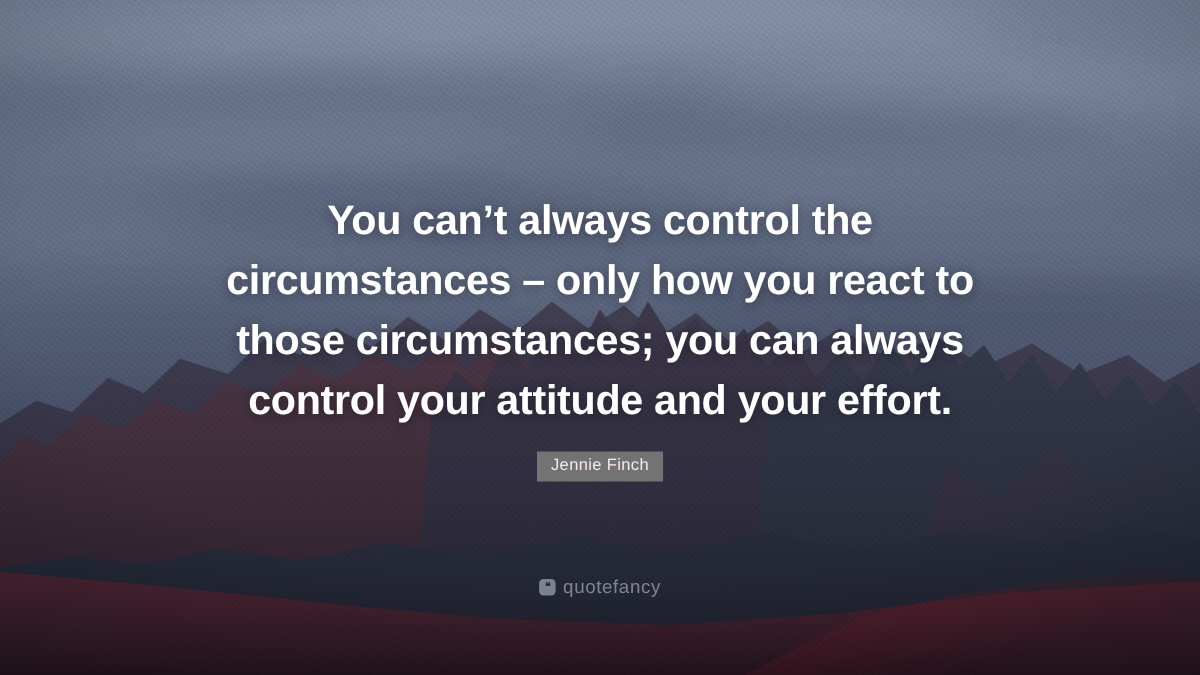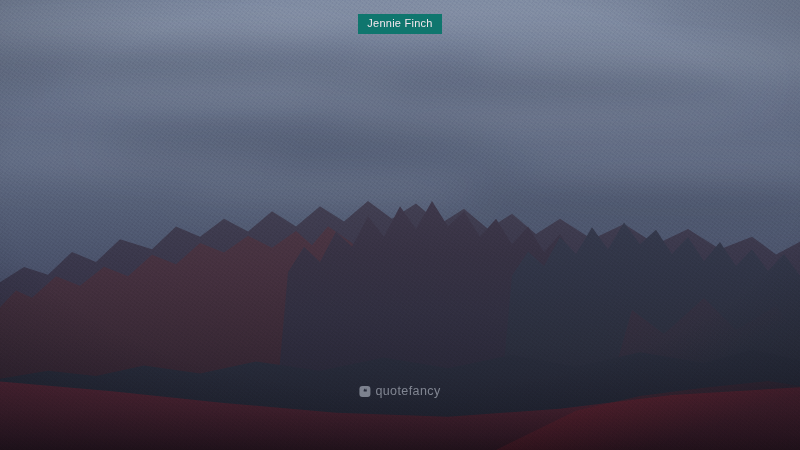--- a/index.html
+++ b/index.html
@@ -184,21 +184,21 @@
     font-size:27.5px;
     font-weight:bold;
     line-height:40px;
     letter-spacing:-0.2px;
     text-shadow:0 1px 7px rgba(14,16,26,.40);
   }
   #quote .ln { display:block; white-space:nowrap; }
 
   #author-badge {
     margin-top:14px;
-    background:#0f766e;
+    background:#737373;
     color:#f6e7ee;
     font-size:11px;
     font-weight:normal;
     letter-spacing:.25px;
     padding:4px 9px 5px;
     line-height:1;
   }
 
   #watermark {
     position:absolute;
@@ -255,20 +255,26 @@
   <div class="ridge" id="fgMid"></div>
   <div class="ridge" id="fgFront"></div>
   <div class="ridge" id="fgGlow"></div>
 
   <div class="layer" id="grain"></div>
   <div class="layer" id="scrim"></div>
   <div class="layer" id="vignette"></div>
 
   <div id="content">
 
+    <div id="quote">
+      <span class="ln">You can’t always control the</span>
+      <span class="ln">circumstances – only how you react to</span>
+      <span class="ln">those circumstances; you can always</span>
+      <span class="ln">control your attitude and your effort.</span>
+    </div>
 
     <div id="author-badge">Jennie Finch</div>
 
     <div id="watermark">
       <span id="wm-icon">❝</span>
       <span id="wm-text">quotefancy</span>
     </div>
 
   </div>
 </div>

